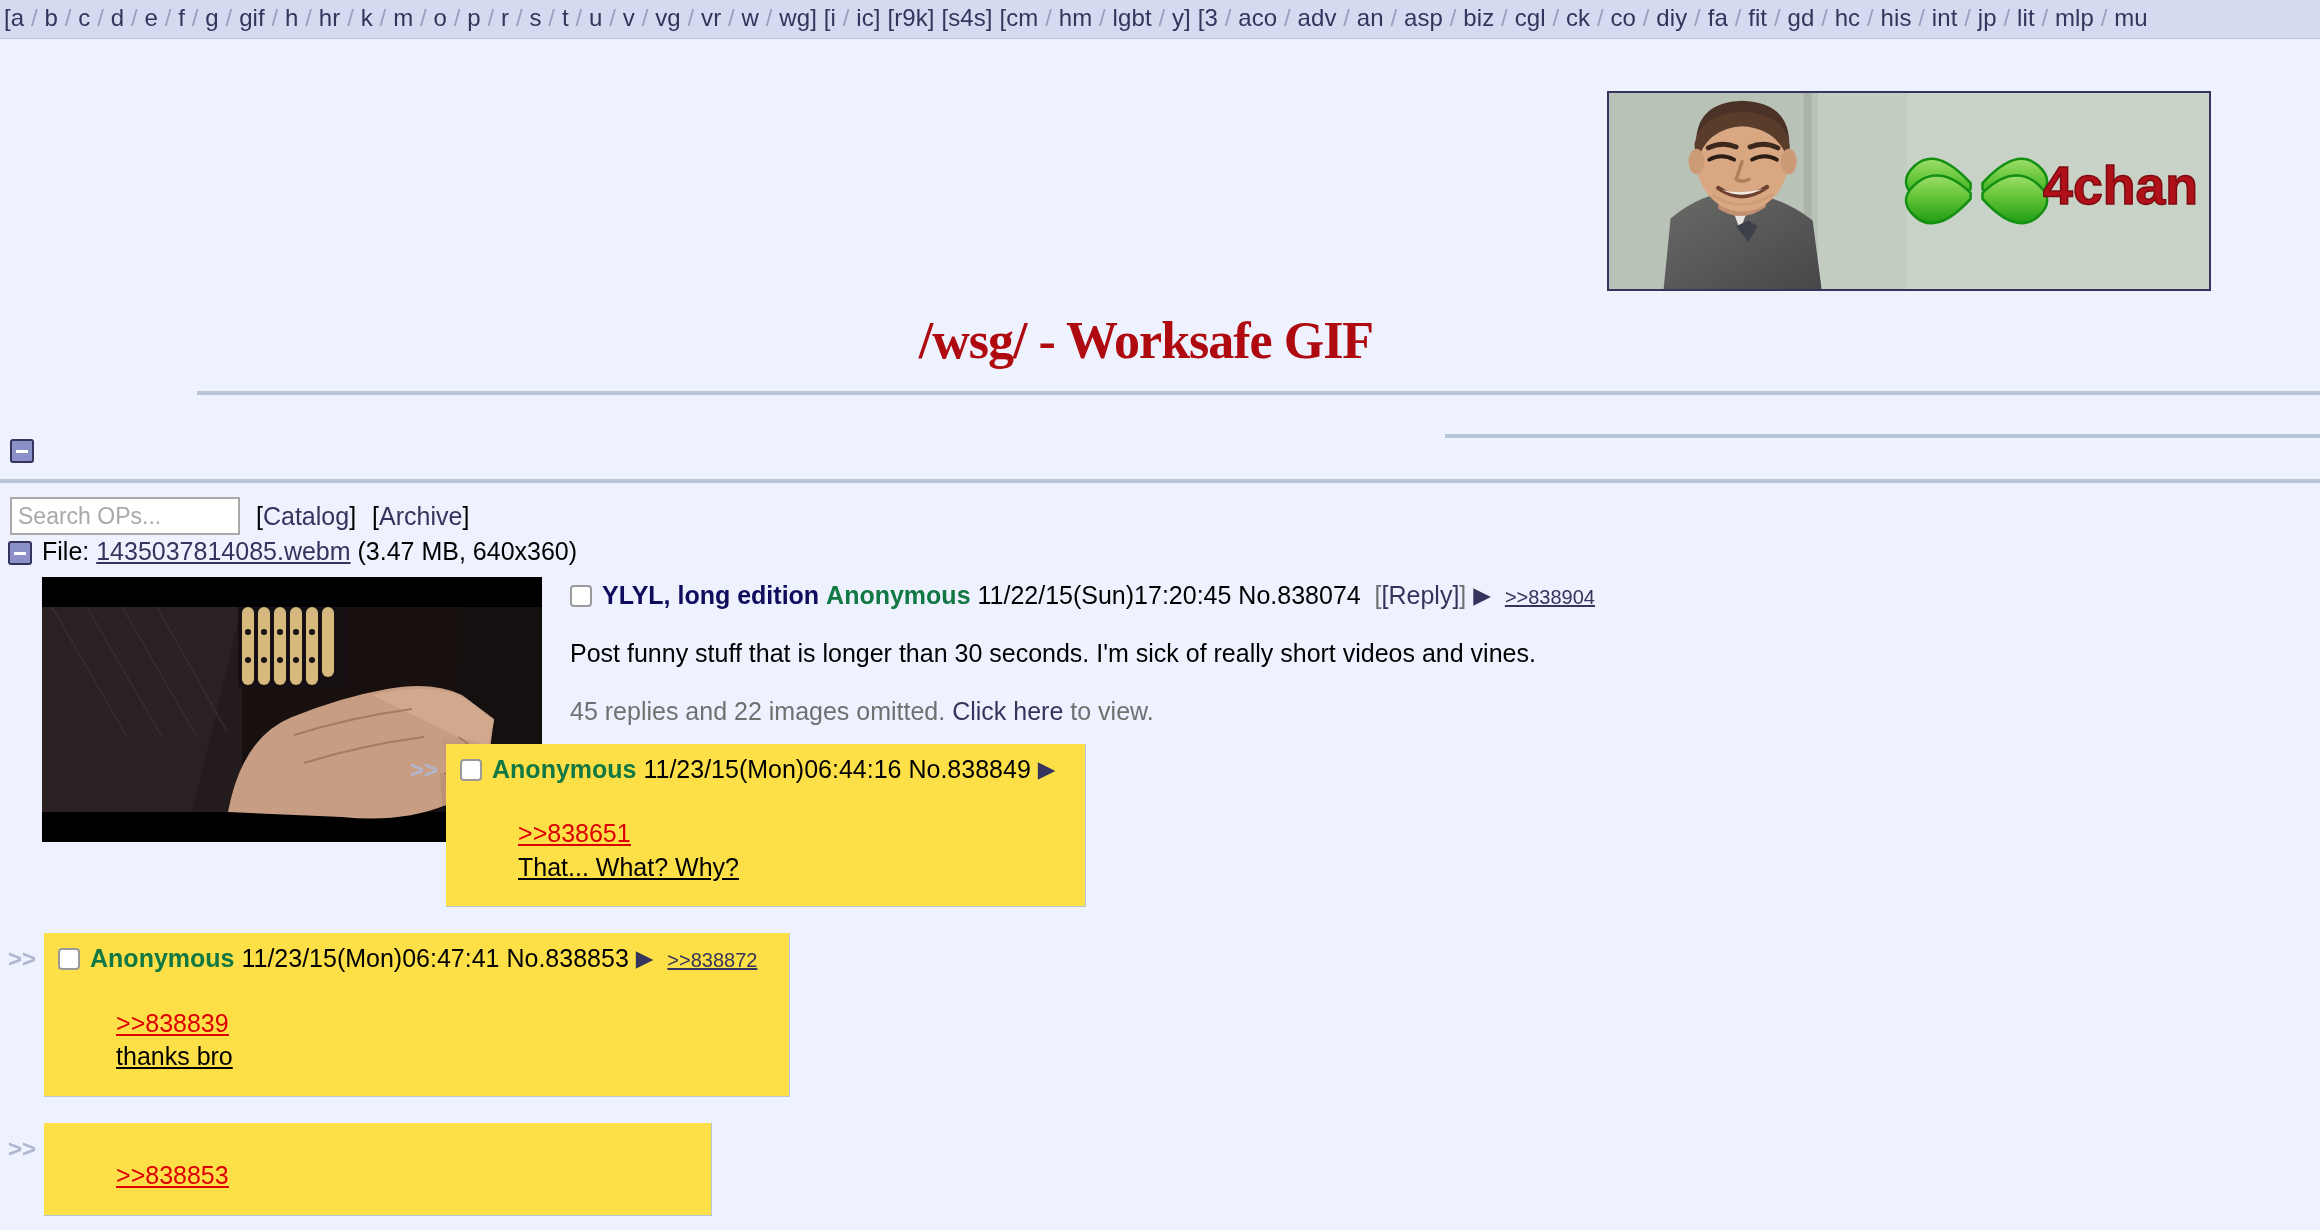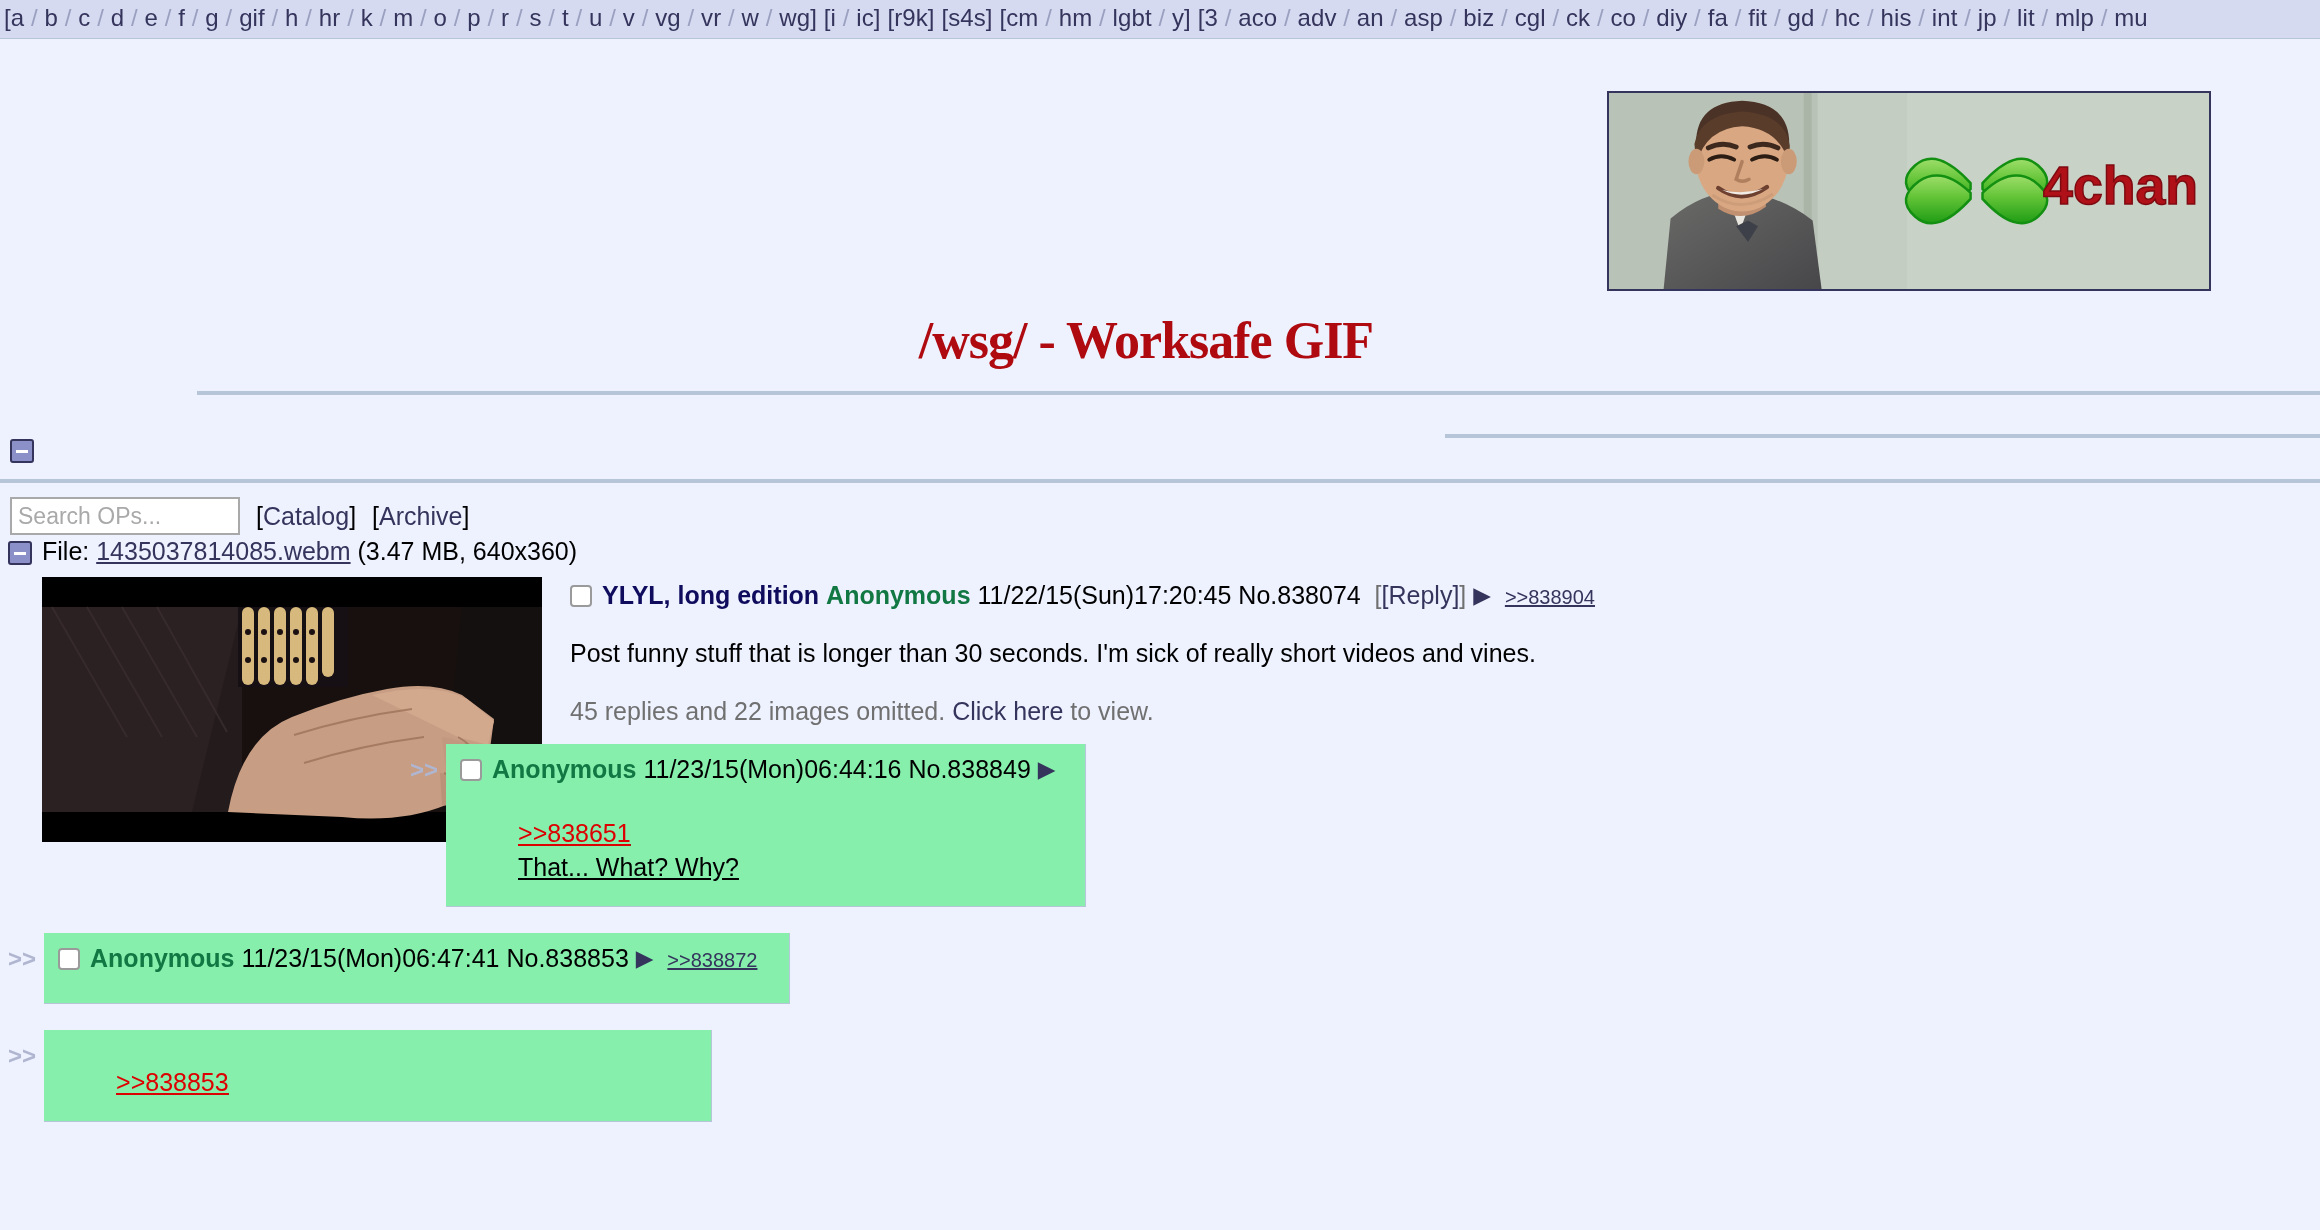--- a/index.html
+++ b/index.html
@@ -194,21 +194,21 @@
     margin-top: 10px;
   }
   .sidearrows {
     color: #b0b6d0;
     font-size: 24px;
     font-weight: bold;
     padding: 12px 8px 0 8px;
     white-space: nowrap;
   }
   .replypost {
-    background: #86efac;
+    background: #fde047;
     border-right: 1px solid #b7c5d9;
     border-bottom: 1px solid #b7c5d9;
     padding: 10px 22px 22px 14px;
     display: inline-block;
   }
   .replypost .posthdr { padding-bottom: 6px; }
   .replybody {
     font-size: 25px;
     color: #000;
     margin: 26px 0 0 58px;
@@ -412,20 +412,24 @@
   <div class="replyrow reply-indent-0" style="margin-top:26px;">
     <div class="sidearrows">&gt;&gt;</div>
     <div class="replypost" style="width:746px;">
       <div class="posthdr">
         <span class="chk"></span><span class="name">Anonymous</span>
         <span class="datetime">11/23/15(Mon)06:47:41</span>
         <span class="postno">No.838853</span>
         <span class="arrow">▶</span>
         &nbsp;<span class="backlink">&gt;&gt;838872</span>
       </div>
+      <div class="replybody">
+        <span class="quotelink">&gt;&gt;838839</span>
+        <span>thanks bro</span>
+      </div>
     </div>
   </div>
 
   <div class="replyrow reply-indent-0" style="margin-top:26px;">
     <div class="sidearrows">&gt;&gt;</div>
     <div class="replypost" style="width:668px;">
       <div class="replybody">
         <span class="quotelink">&gt;&gt;838853</span>
 
       </div>

